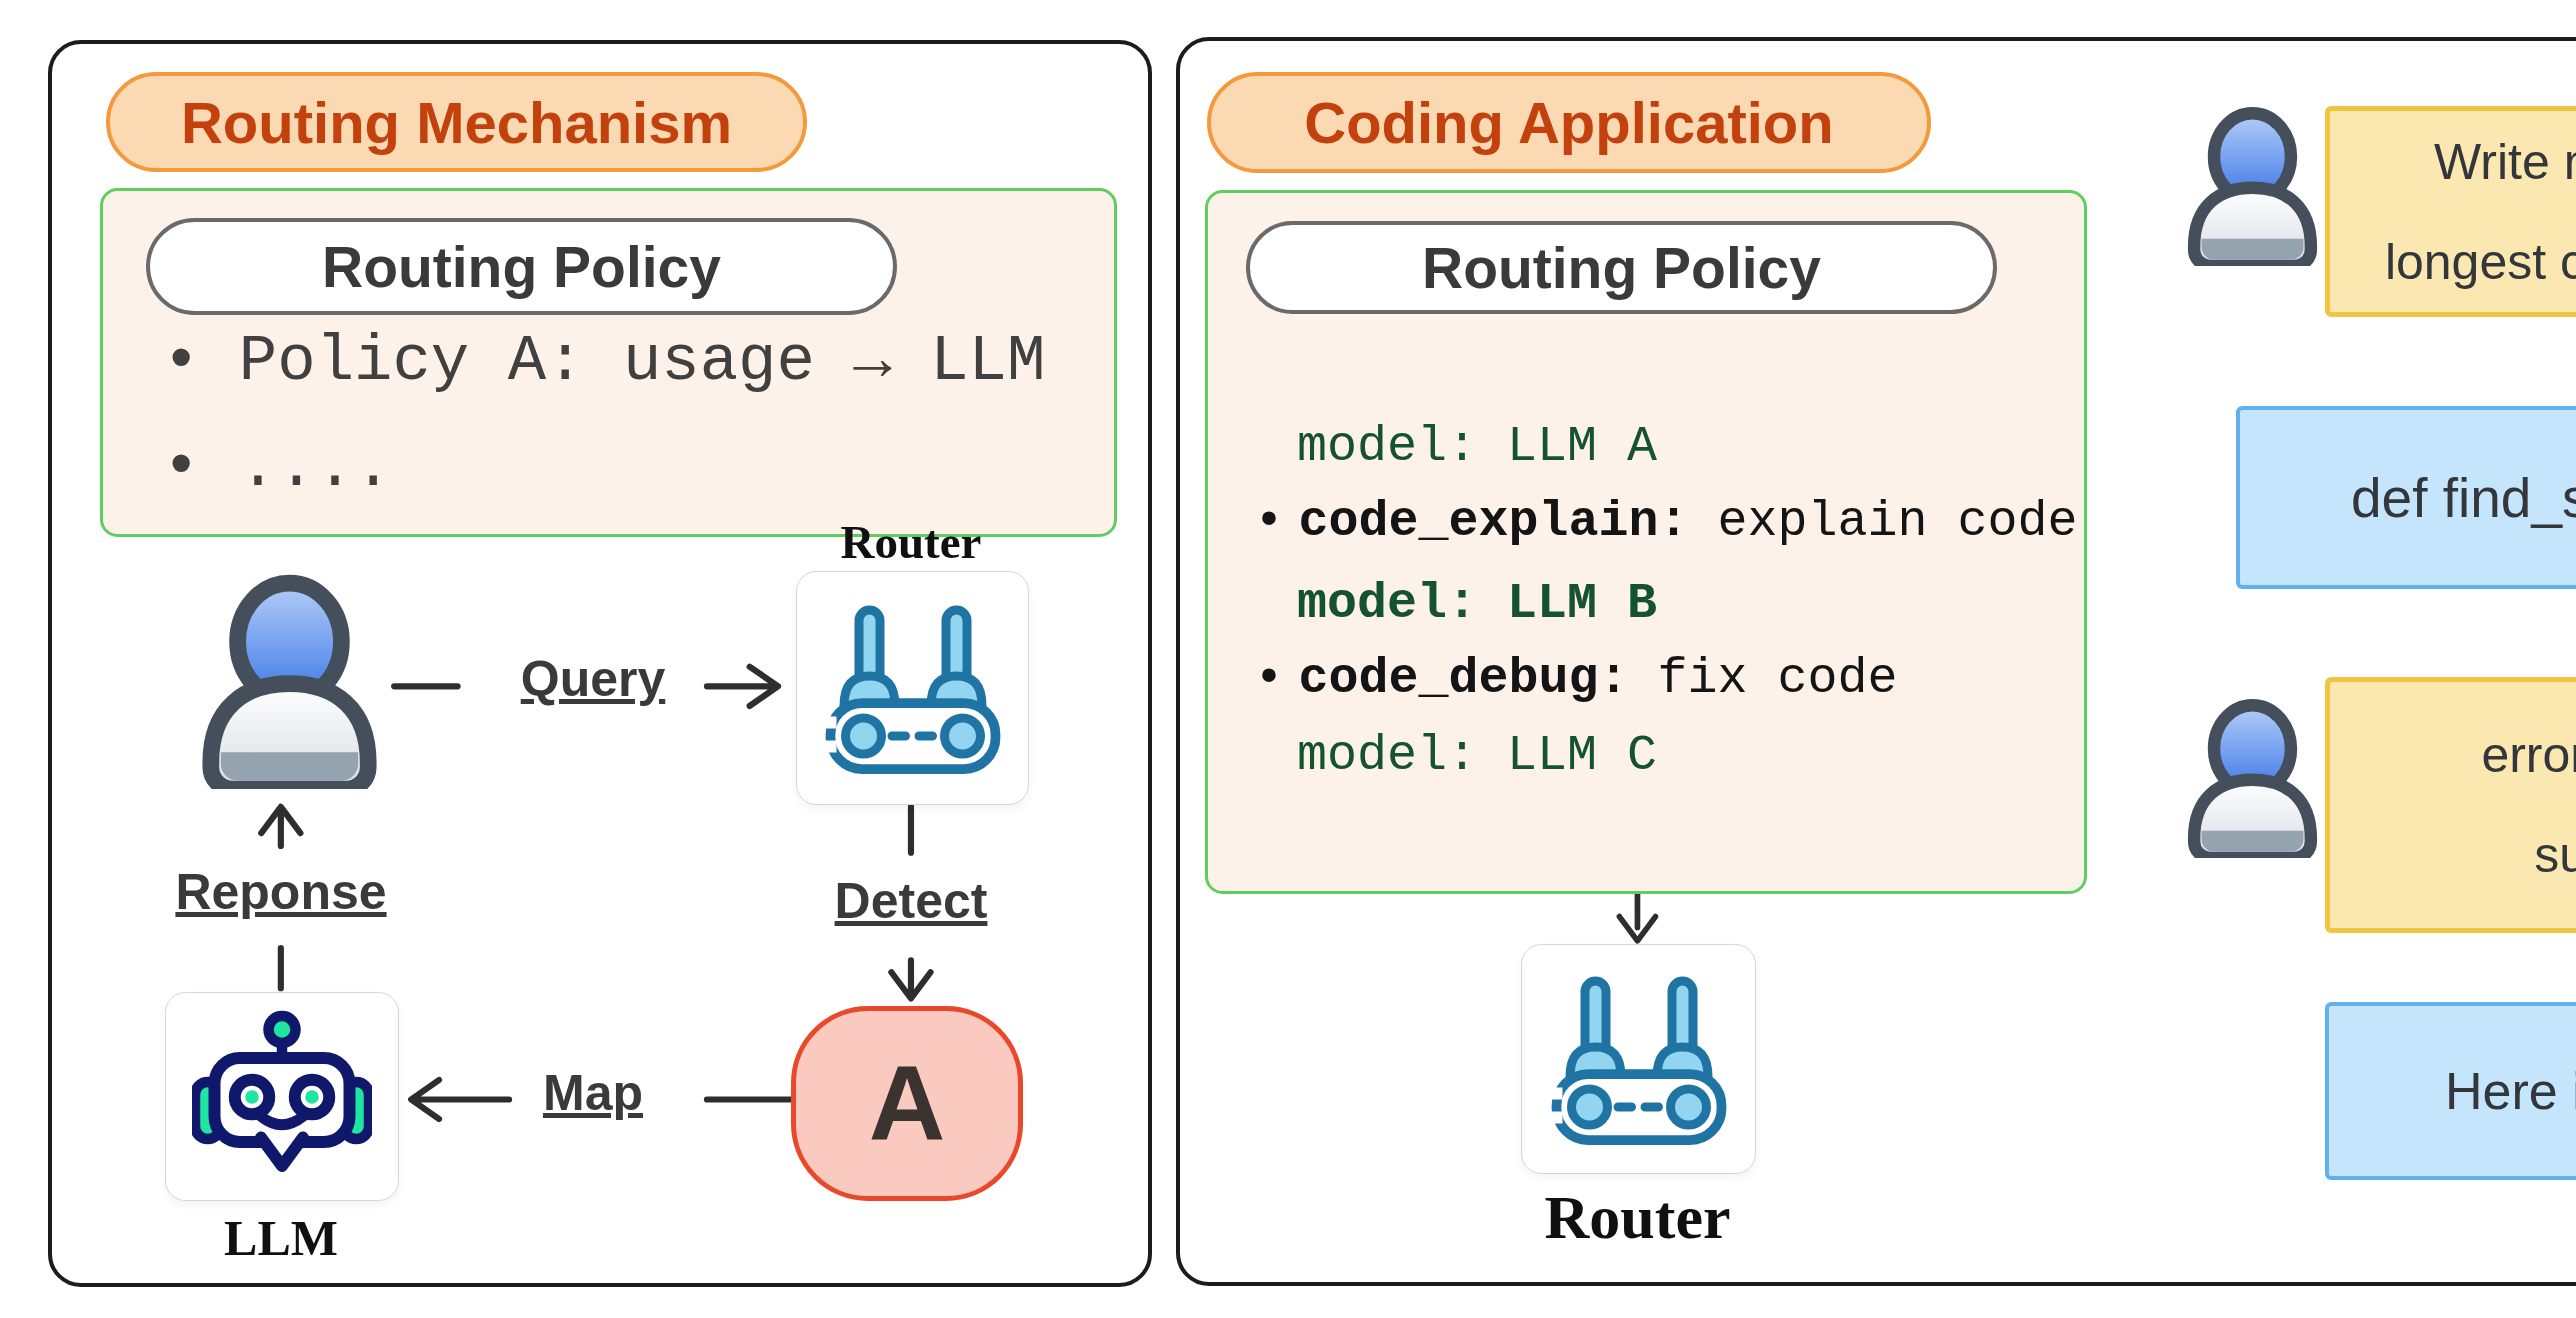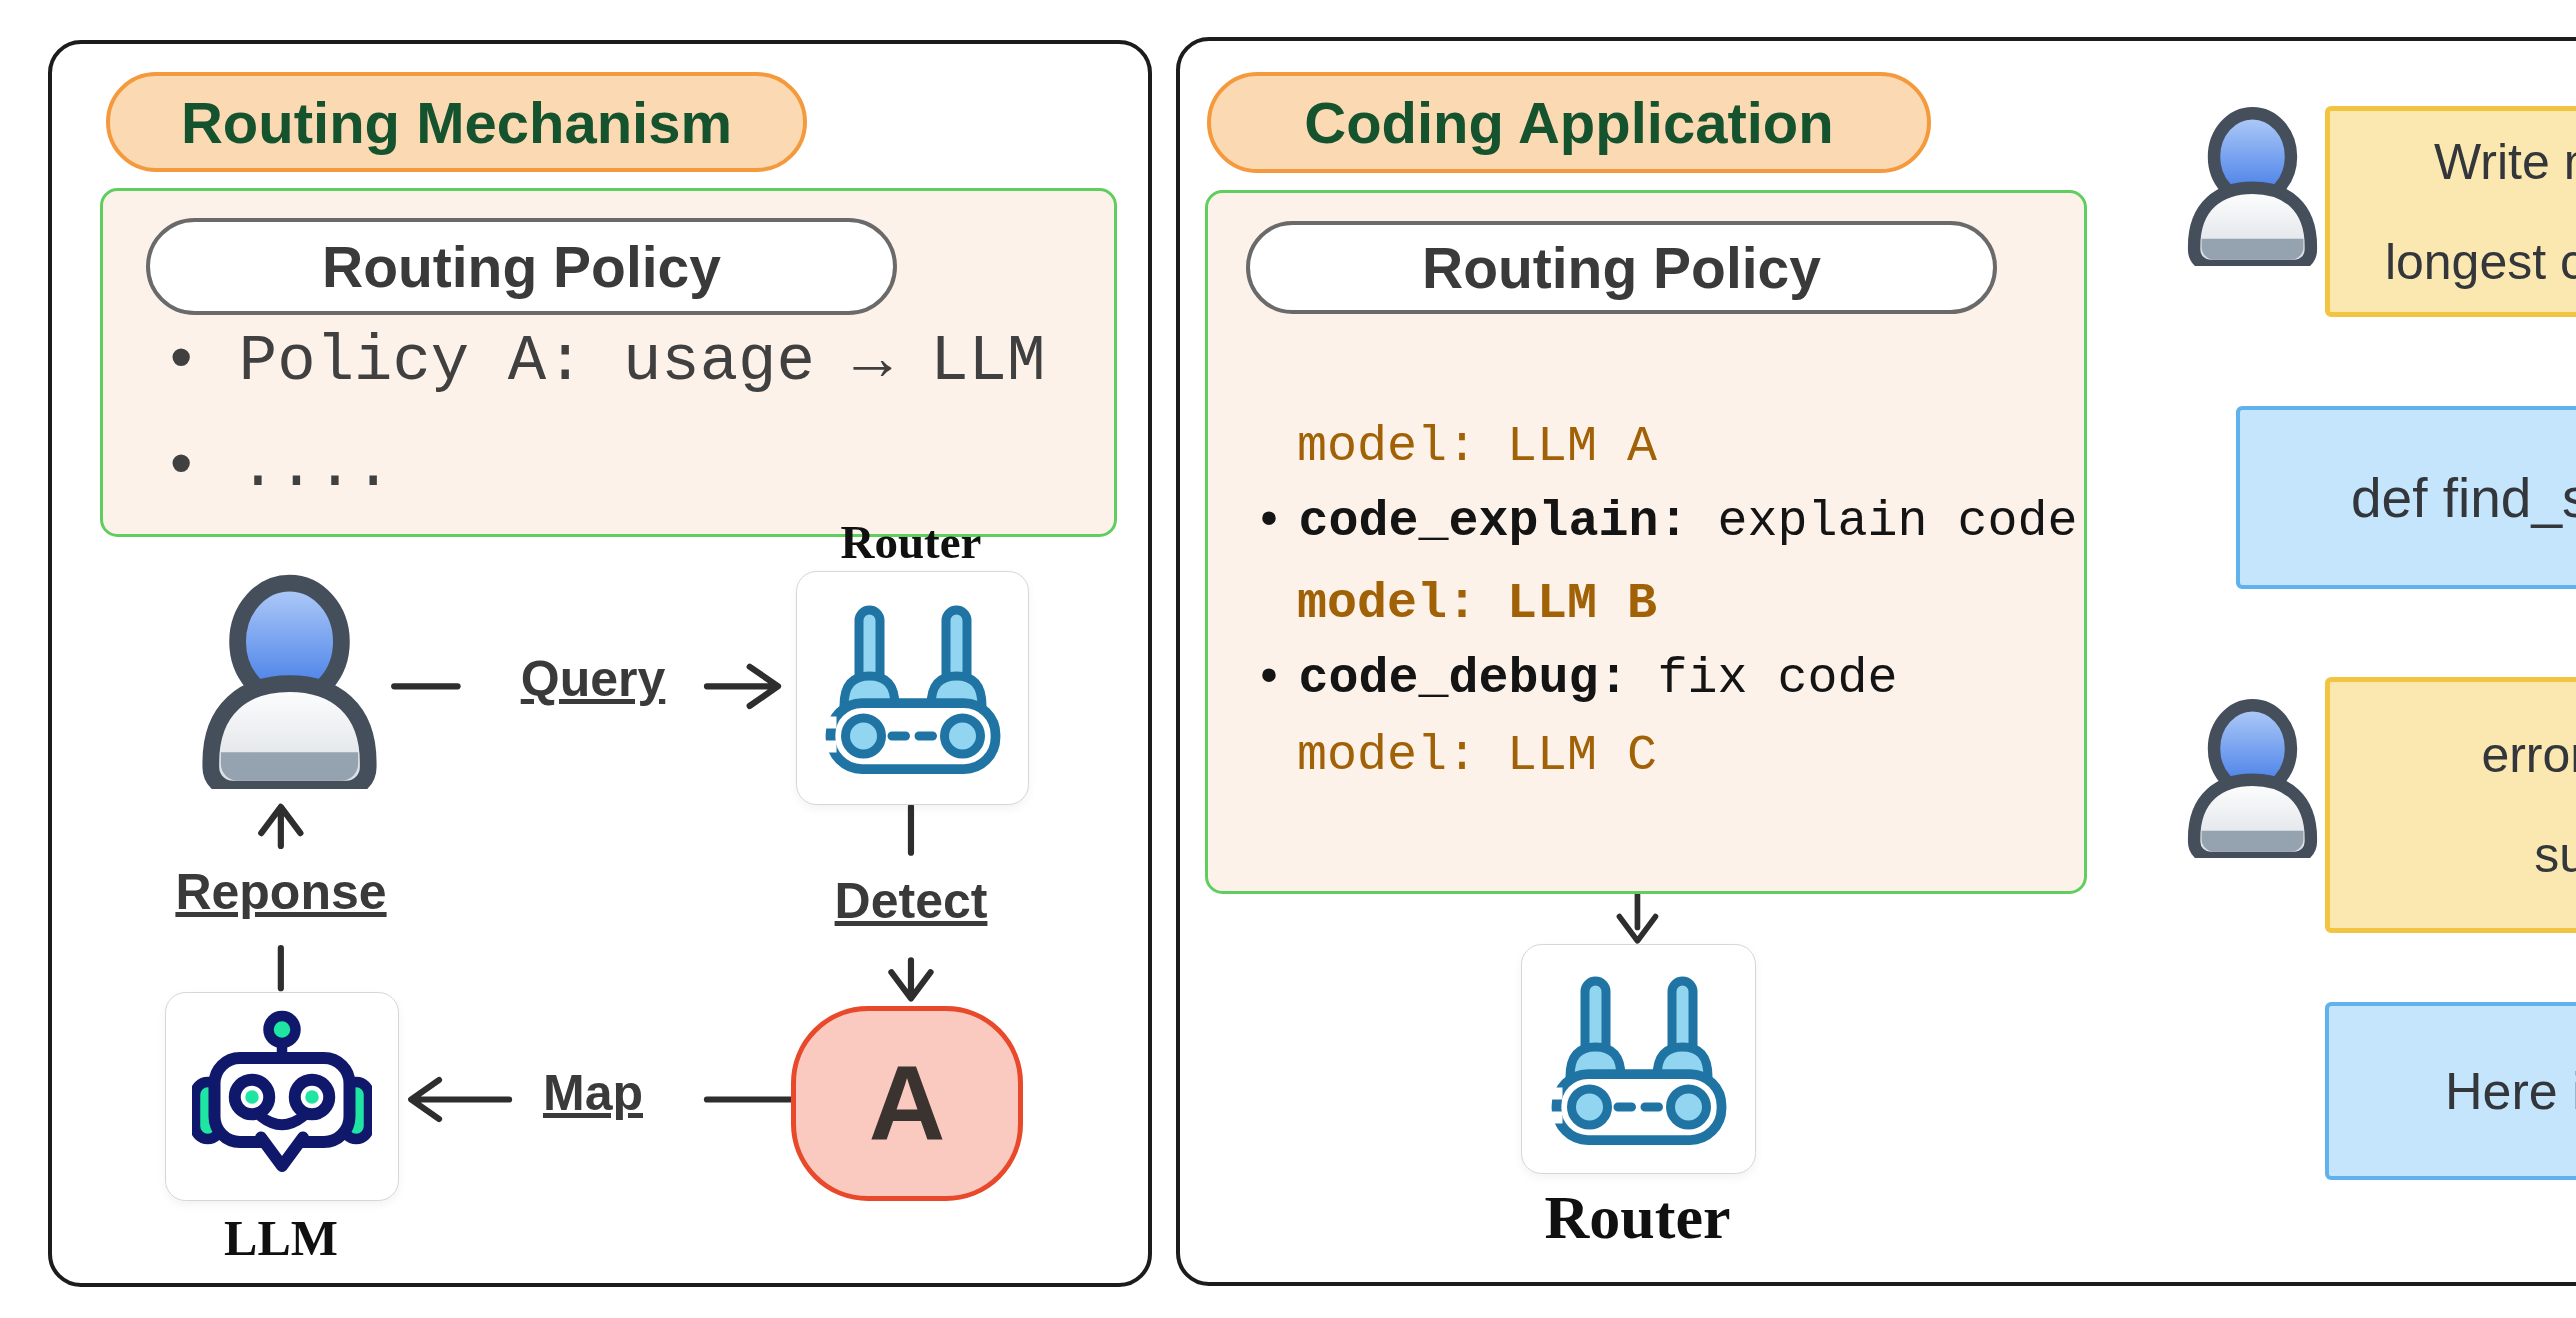--- a/index.html
+++ b/index.html
@@ -1,33 +1,33 @@
 <!DOCTYPE html>
 <html style="font-size:8.2px"><head>
 <meta charset="utf-8">
 <style>
   html,body{margin:0;padding:0;background:#ffffff;}
   .canvas{position:relative;width:3921px;height:1319px;background:#fff;overflow:hidden;
           font-family:"Liberation Sans",sans-serif;}
   .panel{position:absolute;background:#fff;border:4.1px solid #1c1c1c;border-radius:33px;}
   .badge{position:absolute;display:flex;align-items:center;justify-content:center;
          background:#FBD9B2;border:4.6px solid #F49A3D;border-radius:57px;
-         font-weight:700;font-size:58px;color:#14532d;z-index:2;}
+         font-weight:700;font-size:58px;color:#c2410c;z-index:2;}
   .greenbox{position:absolute;background:#FCF2EA;border:3.6px solid #5FCE5F;border-radius:17.5px;z-index:2;}
   .pill{position:absolute;display:flex;align-items:center;justify-content:center;
         background:#fff;border:4.6px solid #6a6a6a;border-radius:103px;
         font-weight:700;font-size:57px;color:#3A3A3A;}
   .policy-line{position:absolute;font-family:"Liberation Mono","DejaVu Sans Mono",monospace;
                font-size:64px;color:#404040;white-space:nowrap;}
   .bullet-row{position:absolute;font-family:"Liberation Mono","DejaVu Sans Mono",monospace;
               font-size:50px;color:#141414;white-space:nowrap;}
   .bullet-row .kw{font-weight:700;margin-left:14.4px;}
   .bullet-row .ds{margin-left:29px;}
   .model-line{position:absolute;font-family:"Liberation Mono","DejaVu Sans Mono",monospace;
-              font-size:50px;color:#a16207;white-space:nowrap;}
+              font-size:50px;color:#14532d;white-space:nowrap;}
   .flow-label{position:absolute;font-weight:700;font-size:50px;color:#3A3A3A;text-align:center;z-index:2;text-decoration:underline;}
   .mono-label{position:absolute;font-family:Liberation Serif, serif;
               font-weight:700;color:#101010;text-align:center;z-index:2;}
   .icon-card{position:absolute;background:#fff;border:1.5px solid #D6D6D6;border-radius:20.6px;
              box-shadow:0 3.1px 9.3px rgba(0,0,0,.05);display:flex;align-items:center;justify-content:center;z-index:2;}
   .chat{position:absolute;display:flex;flex-direction:column;align-items:center;justify-content:center;
         text-align:center;color:#33363A;z-index:2;line-height:2.0;}
   .chat.yellow{background:#FBE8B0;border:5.2px solid #F2C441;border-radius:6.2px;font-size:50px;}
   .chat.blue{background:#C4E5FB;border:4.1px solid #5FB2EC;border-radius:6.2px;font-size:55px;}
   .a-badge{position:absolute;display:flex;align-items:center;justify-content:center;

